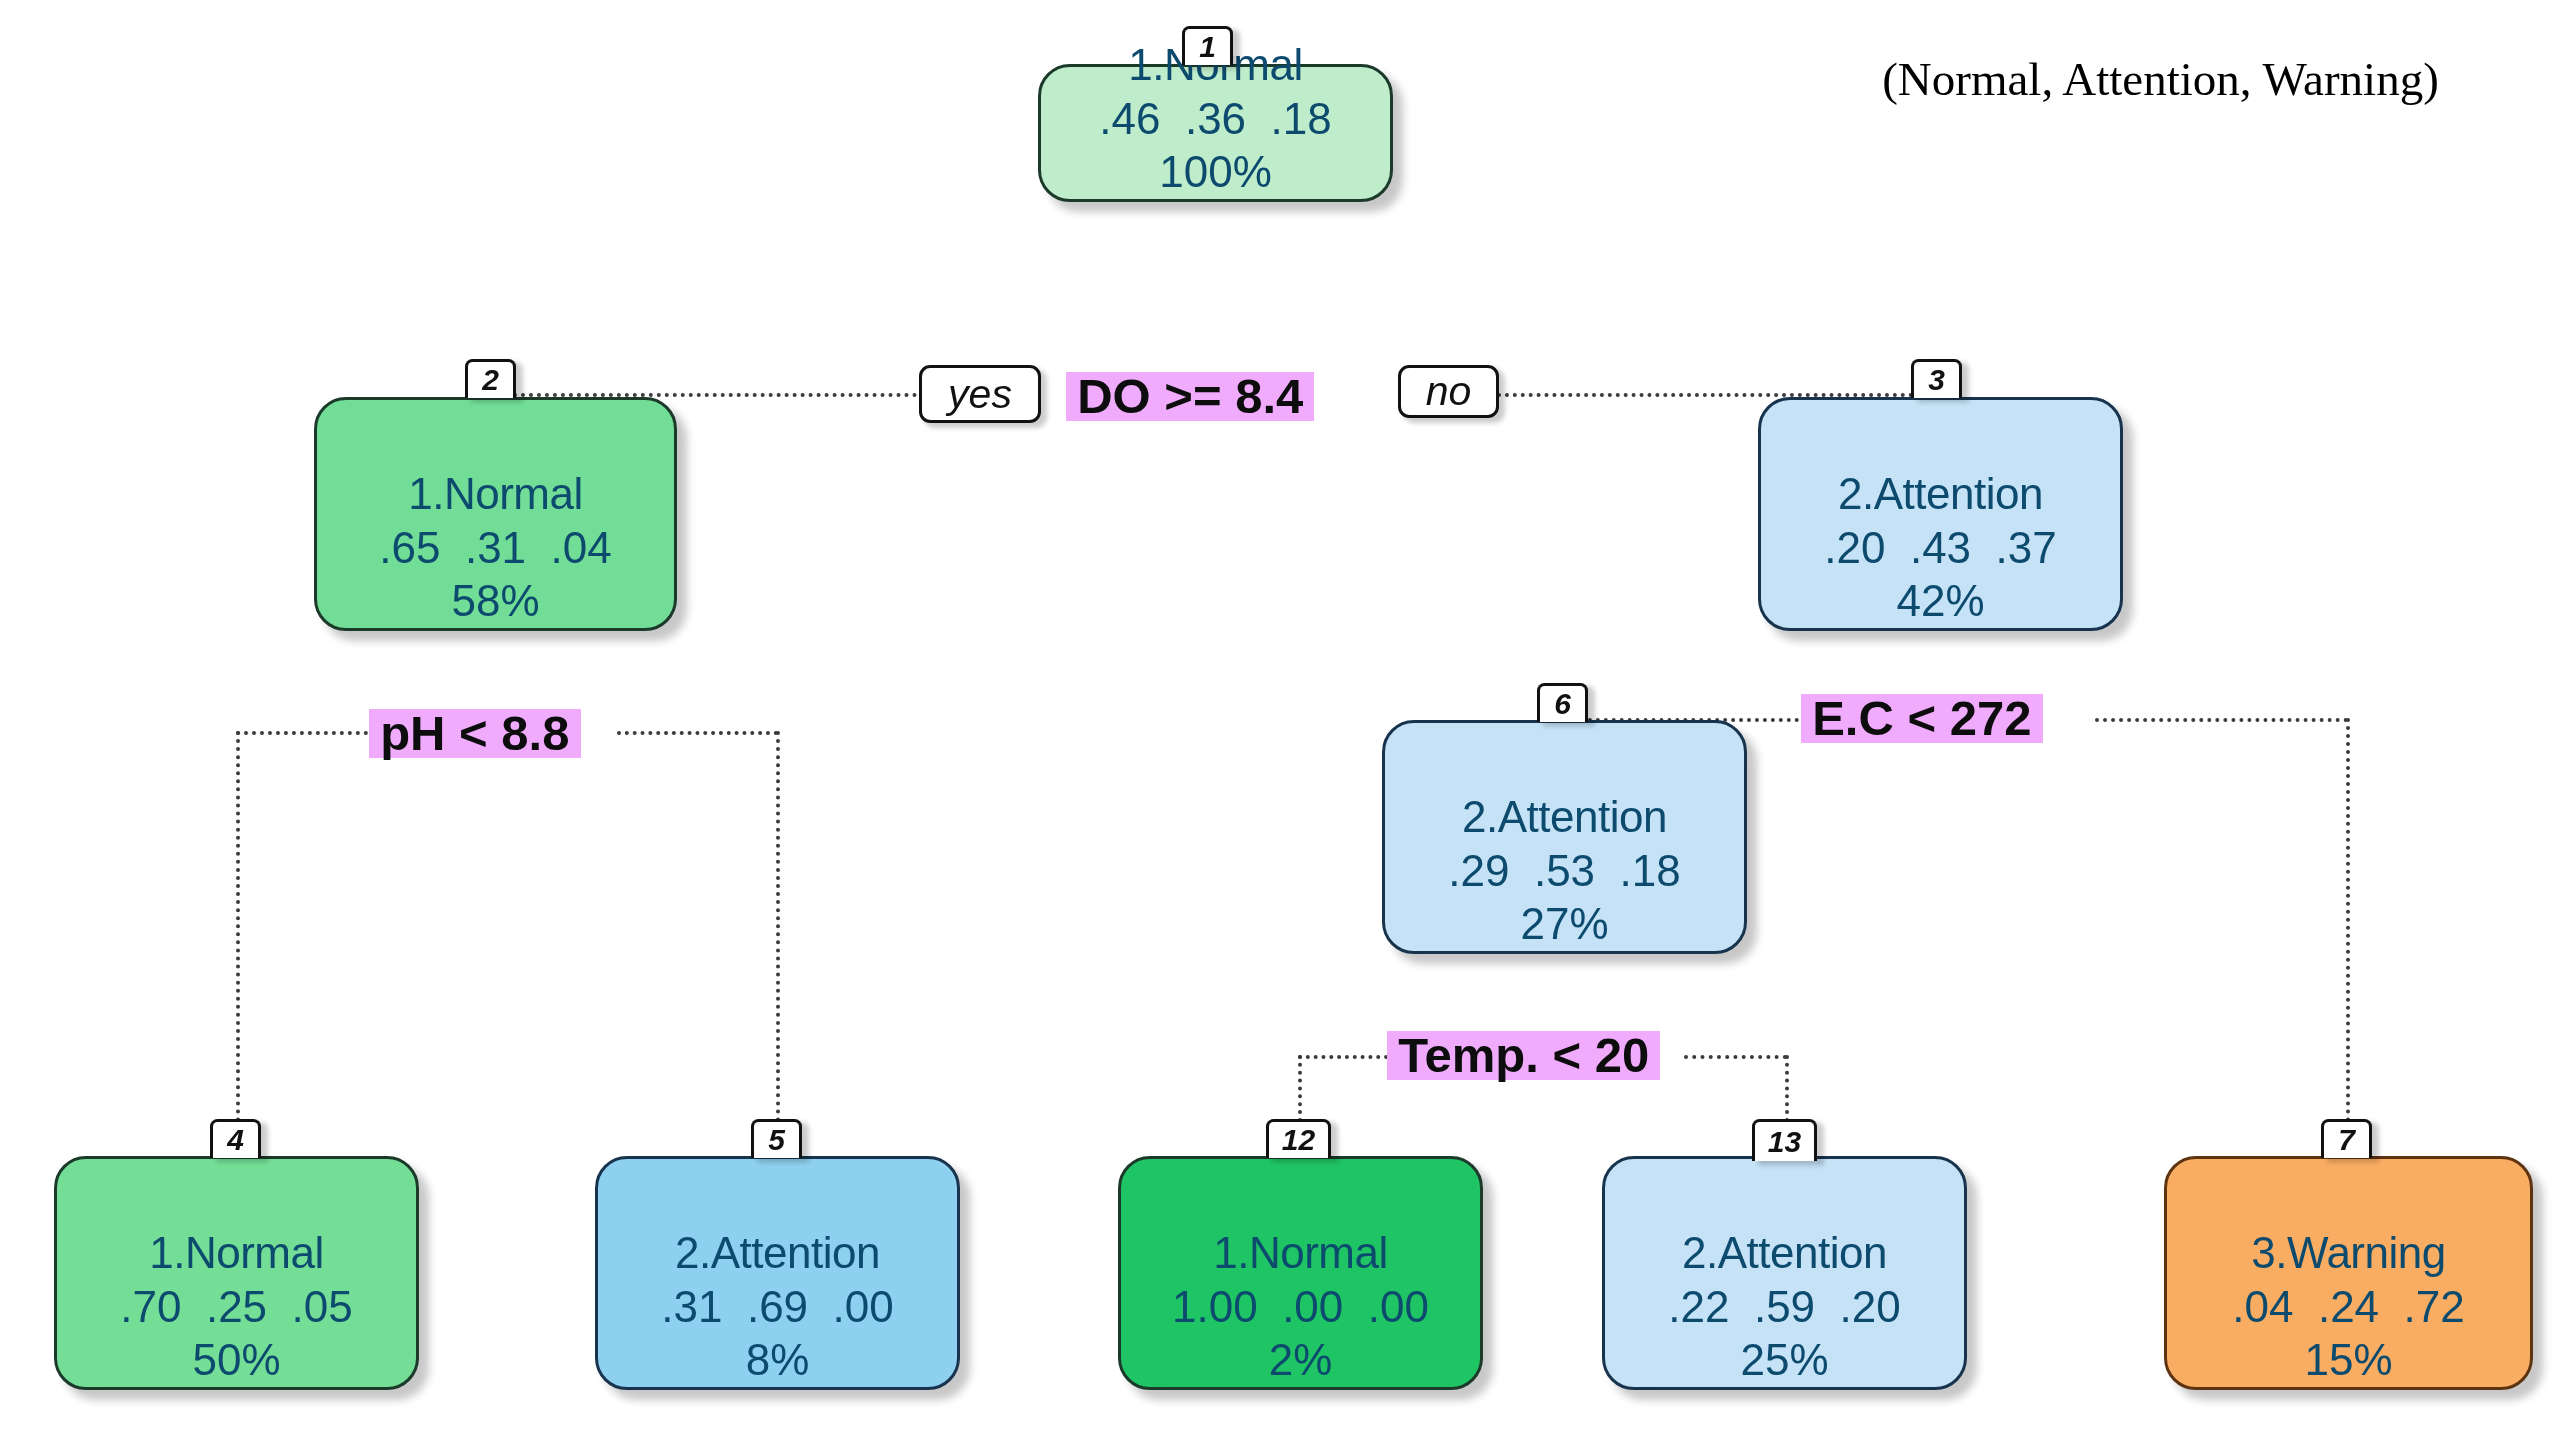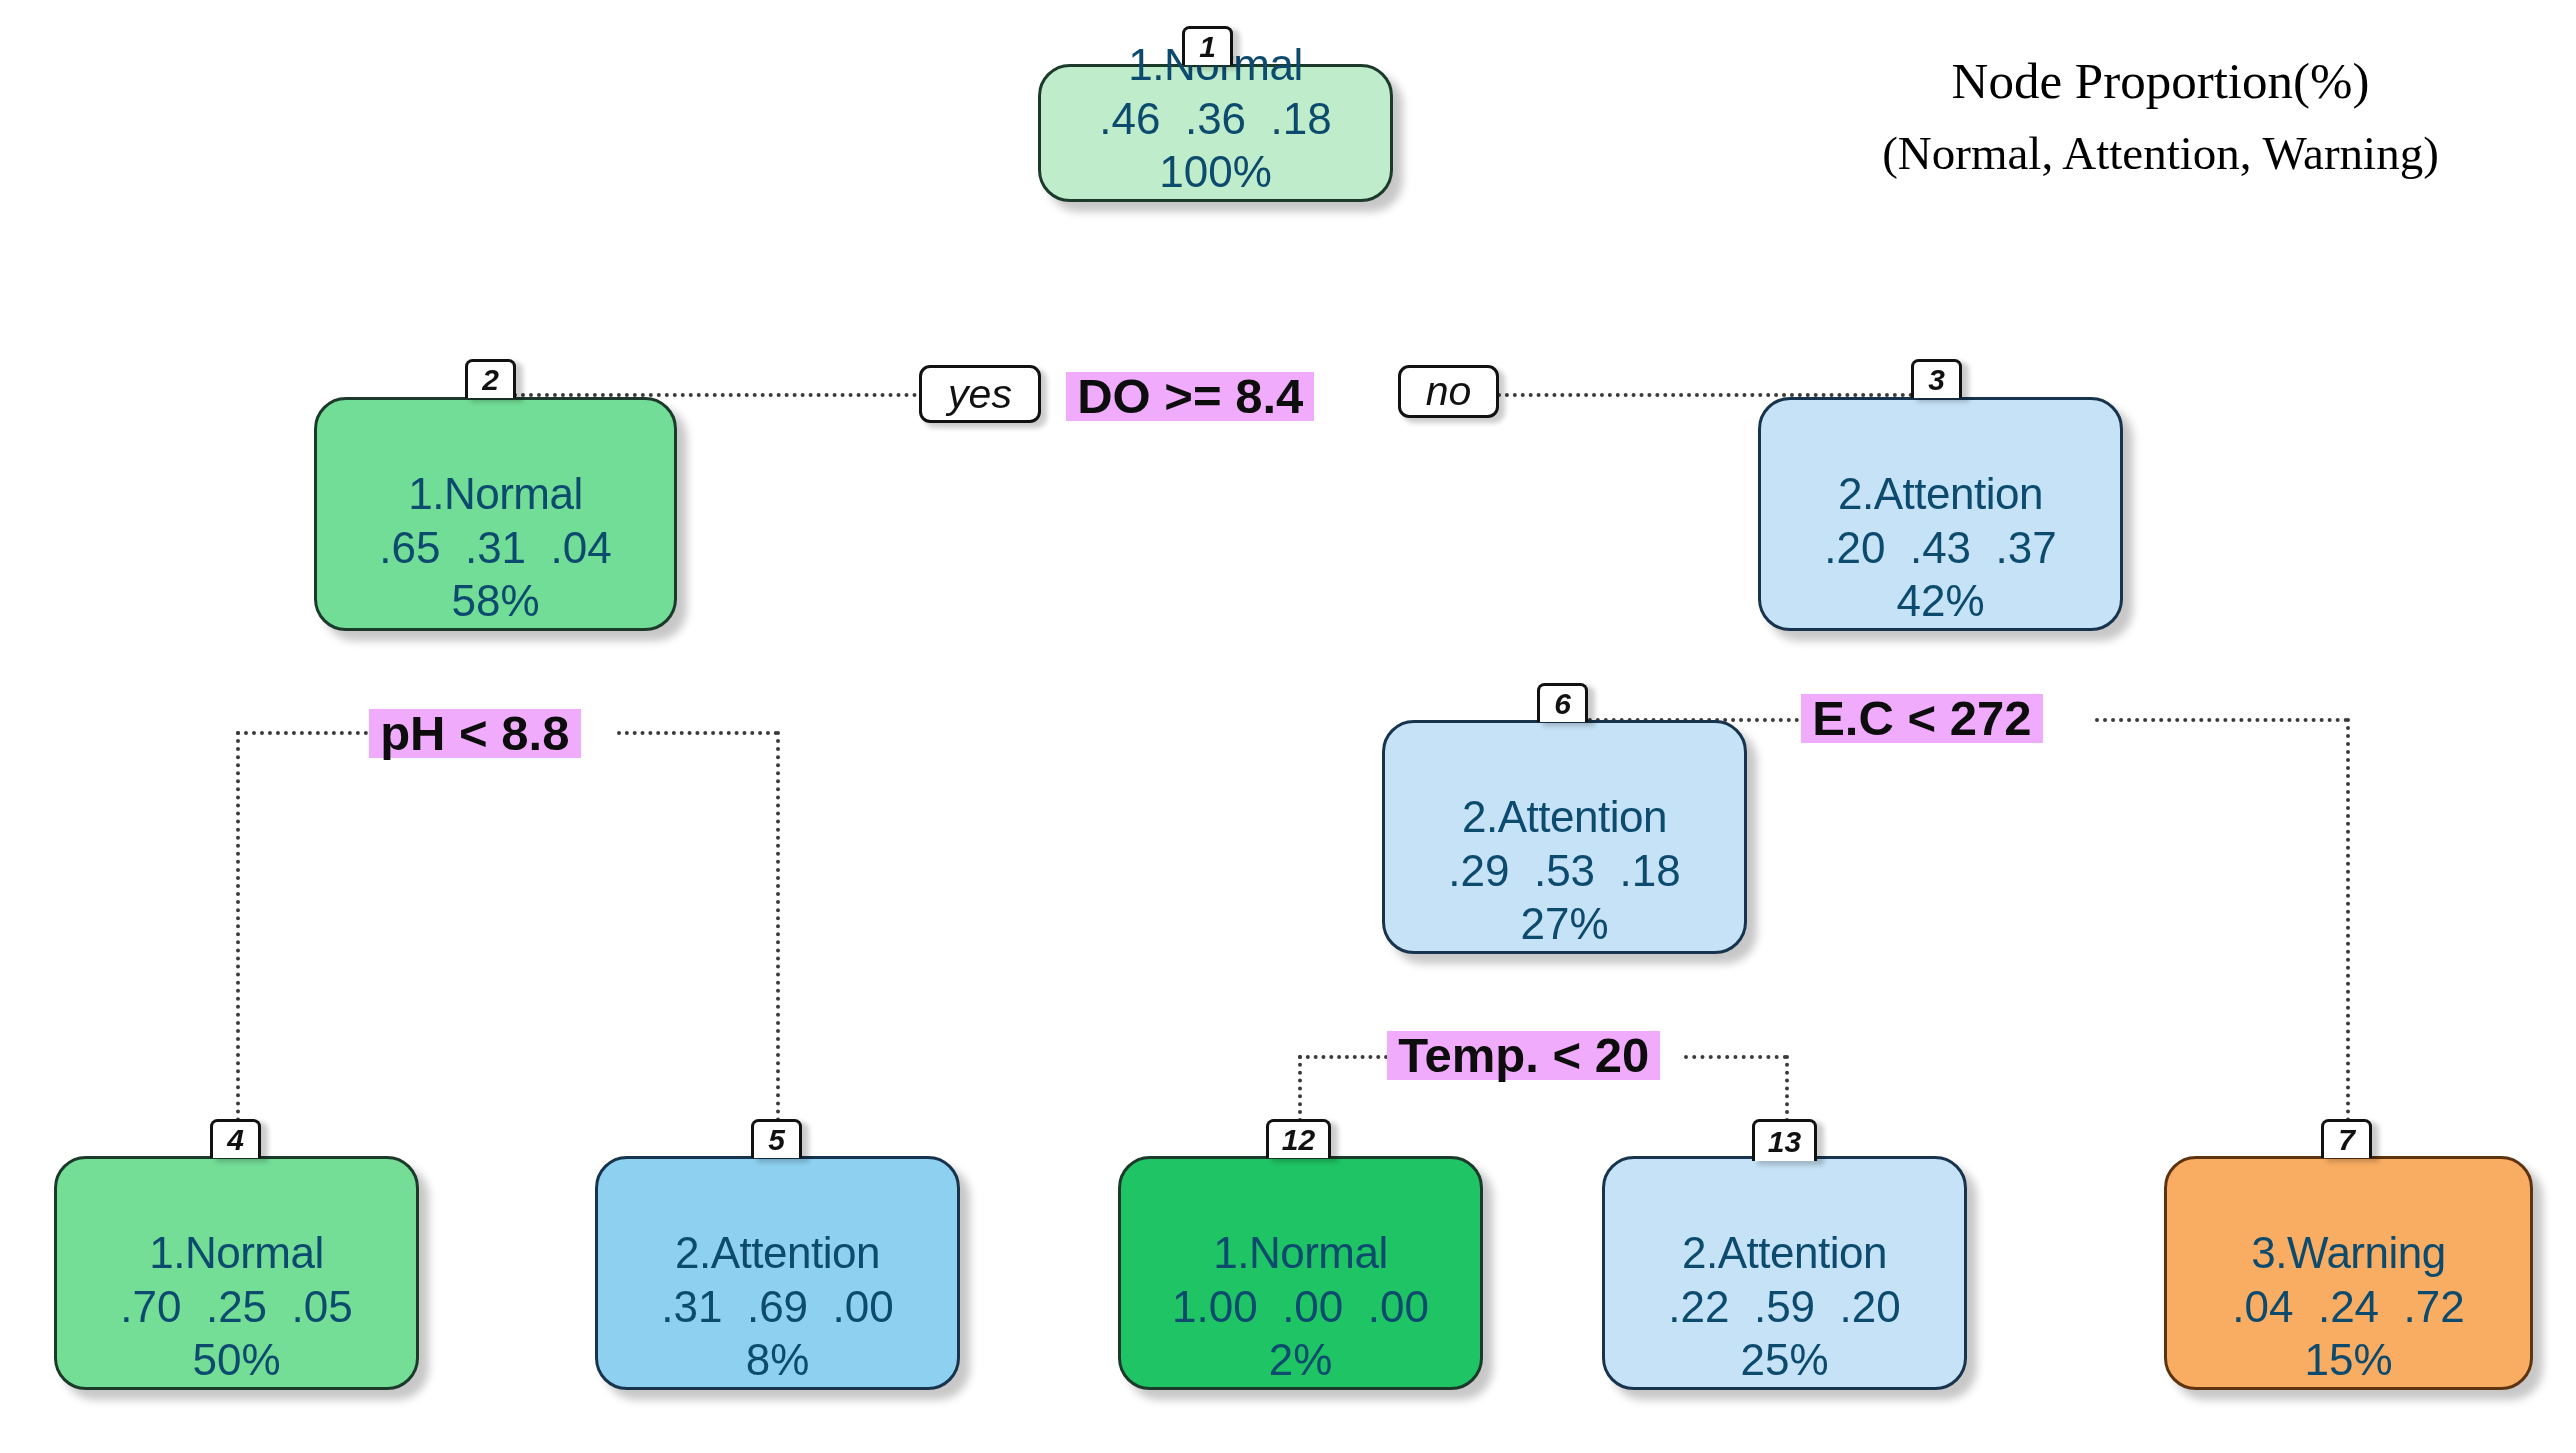--- a/index.html
+++ b/index.html
@@ -99,21 +99,20 @@
   }
   .legend .l1{font-size:51px;display:block;}
   .legend .l2{font-size:47px;display:block;}
 </style>
 </head>
 <body>
 
 <div id="tree">
 
   <div class="legend" style="left:1777px;top:45px;width:767px;">
-    <span class="l1">Node Proportion(%)</span>
     <span class="l2">(Normal, Attention, Warning)</span>
   </div>
 
   <div class="hline" style="left:505px;top:393px;width:412px;"></div>
   <div class="hline" style="left:1497px;top:393px;width:440px;"></div>
 
   <div class="yn" style="left:919px;top:365px;width:122px;height:58px;font-size:41px;">
     <span>yes</span>
   </div>
 

